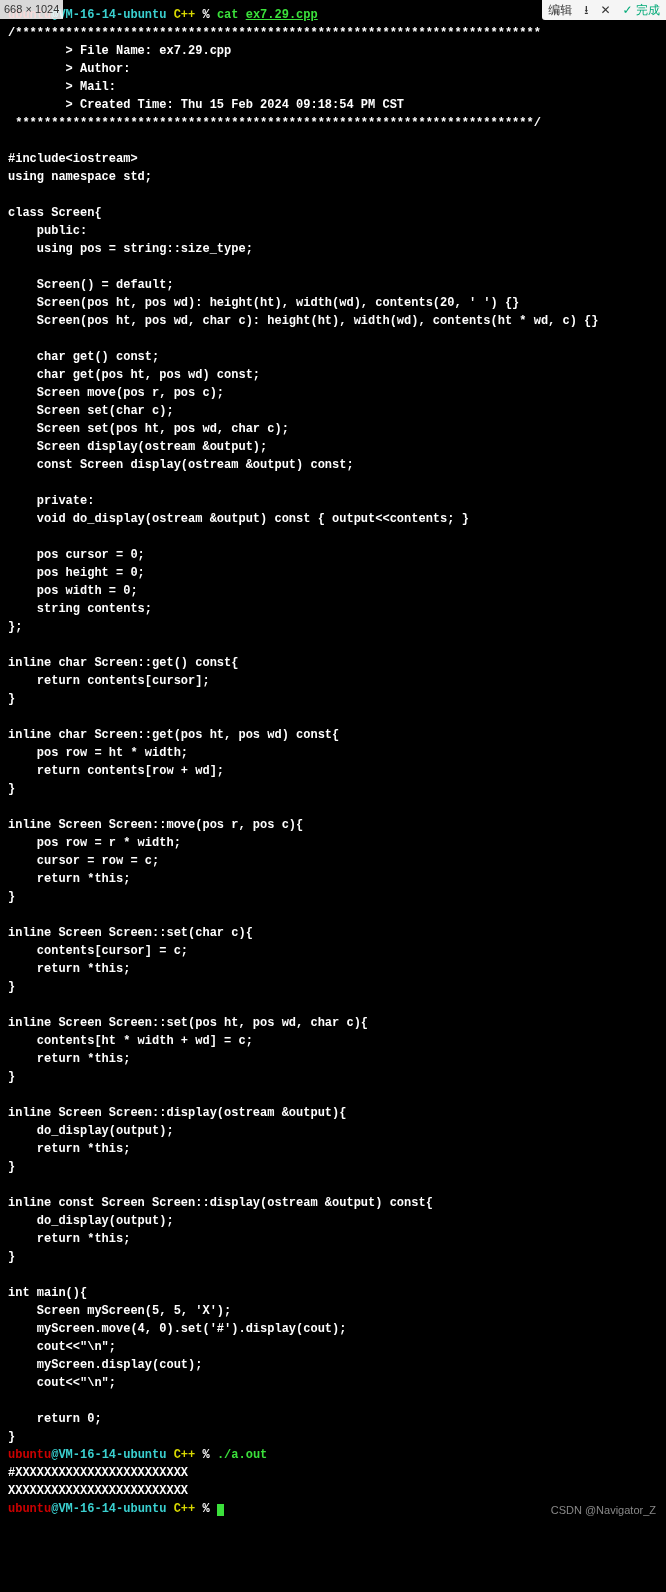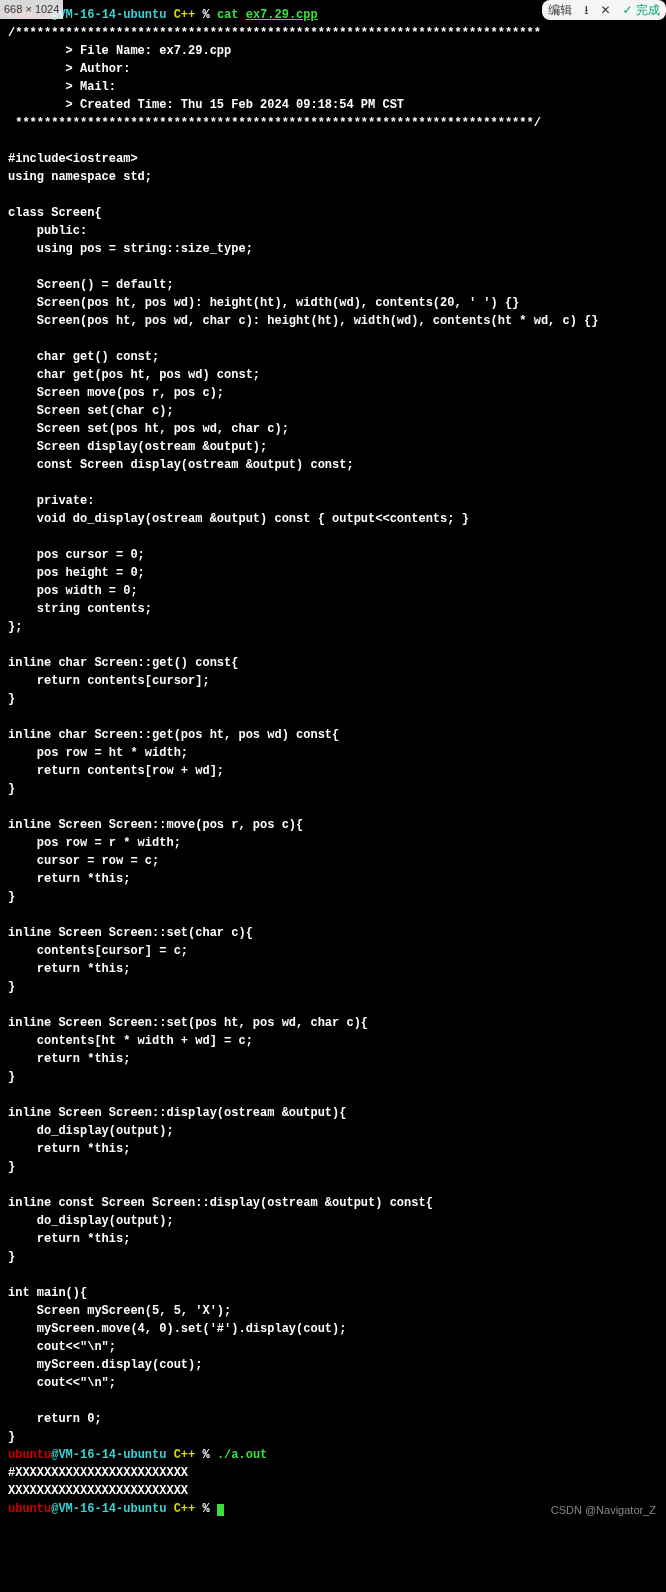--- a/index.html
+++ b/index.html
@@ -30,21 +30,20 @@
     right: 0;
     display: flex;
     align-items: center;
     background: #f5f5f5;
     color: #333;
     font-family: sans-serif;
     font-size: 12px;
     height: 20px;
     z-index: 5;
     border-bottom-left-radius: 3px;
-    border-radius: 8px;
   }
   .toolbar .btn {
     padding: 0 6px;
     cursor: pointer;
     display: flex;
     align-items: center;
     height: 100%;
   }
   .toolbar .btn.done { color: #0a7; }
   .terminal {

